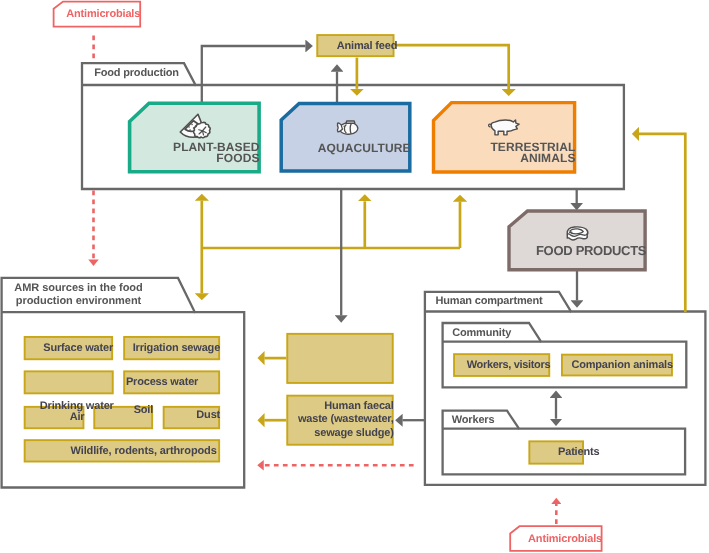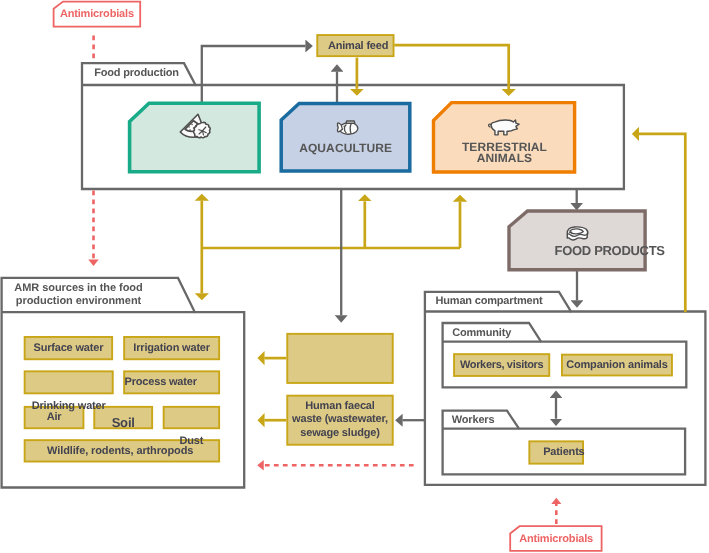--- a/index.html
+++ b/index.html
@@ -1,19 +1,19 @@
 <!DOCTYPE html>
 <html><head>
 <meta charset="utf-8">
 <style>
   html,body{margin:0;padding:0;background:#fff;}
   body{width:709px;height:553px;font-family:"Liberation Sans",sans-serif;overflow:hidden;-webkit-font-smoothing:antialiased;text-rendering:geometricPrecision;}
   #stage{position:relative;width:709px;height:553px;background:#fff;}
   svg.layer{position:absolute;left:0;top:0;width:709px;height:553px;overflow:visible;}
-  .txt{position:absolute;color:#555;font-weight:bold;line-height:1.12;text-align:center;letter-spacing:-0.18px;-webkit-font-smoothing:antialiased;}
+  .txt{position:absolute;color:#555;font-weight:bold;line-height:1.12;text-align:right;letter-spacing:-0.18px;-webkit-font-smoothing:antialiased;}
   .tag{color:#434350;}
 </style>
 </head>
 <body>
 
 <div id="stage">
 
 <svg class="layer" viewBox="0 0 709 553">
 
   <path d="M82,63.2 L184,63.2 L195.5,85 L623.9,85 L623.9,189 L82,189 Z" fill="#fff" stroke="#686868" stroke-width="2.3" stroke-linejoin="miter"></path>
@@ -120,41 +120,45 @@
   <rect x="529.35" y="441.35" width="53.70" height="22.30" fill="#ddca85" stroke="#c9a617" stroke-width="1.9"></rect>
 </svg>
 
 <div class="txt" style="left:53.6px;top:8.4px;width:86.6px;font-size:11px;color:#ee6464;letter-spacing:-0.18px;">Antimicrobials</div>
 <div class="txt" style="left:510.2px;top:532.9px;width:91.8px;font-size:11px;color:#ee6464;letter-spacing:-0.18px;">Antimicrobials</div>
 
 <div class="txt" style="left:94.2px;top:67.2px;font-size:11px;text-align:left;">Food production</div>
 
 <div class="txt tag" style="left:319px;top:39.5px;width:78.2px;font-size:11px;">Animal feed</div>
 
+<div class="txt" style="left:131.5px;top:142.4px;width:128px;font-size:12px;letter-spacing:0.1px;line-height:10.7px;">
+  <span>PLANT-BASED</span><br>
+  <span>FOODS</span>
+</div>
 <div class="txt" style="left:280.6px;top:143px;width:130px;font-size:12px;letter-spacing:0.1px;line-height:10.7px;">
   <span>AQUACULTURE</span>
 </div>
 <div class="txt" style="left:433.5px;top:142.4px;width:142px;font-size:12px;letter-spacing:0.1px;line-height:10.7px;">
   <span>TERRESTRIAL</span><br>
   <span>ANIMALS</span>
 </div>
-<div class="txt" style="left:509px;top:244px;width:137.2px;font-size:13px;letter-spacing:-0.3px;padding-left:32px;">FOOD PRODUCTS</div>
+<div class="txt" style="left:509px;top:244px;width:137.2px;font-size:13px;letter-spacing:-0.3px;">FOOD PRODUCTS</div>
 
 <div class="txt" style="left:14.3px;top:281.5px;font-size:11px;text-align:center;line-height:13.8px;letter-spacing:-0.05px;">
   <span>AMR sources in the food</span><br>
   <span>production environment</span>
 </div>
 
 <div class="txt tag" style="left:23.70px;top:342.00px;width:89.40px;font-size:11px;">Surface water</div>
-<div class="txt tag" style="left:123.20px;top:342.00px;width:96.90px;font-size:11px;">Irrigation water</div>
+<div class="txt tag" style="left:123.20px;top:342.00px;width:96.90px;font-size:11px;">Irrigation sewage</div>
 <div class="txt tag" style="left:23.70px;top:376.25px;width:90.00px;font-size:11px;margin-top:24px;">Drinking water</div>
 <div class="txt tag" style="left:123.20px;top:376.25px;width:75px;font-size:11px;">Process water</div>
 <div class="txt tag" style="left:23.70px;top:411.45px;width:60.70px;font-size:11px;">Air</div>
-<div class="txt tag" style="left:93.30px;top:416px;width:59.80px;font-size:13px;">Soil</div>
-<div class="txt tag" style="left:162.70px;top:435px;width:57.40px;font-size:11px;">Dust</div>
+<div class="txt tag" style="left:93.30px;top:404px;width:59.80px;font-size:11px;">Soil</div>
+<div class="txt tag" style="left:162.70px;top:409px;width:57.40px;font-size:11px;">Dust</div>
 <div class="txt tag" style="left:23.70px;top:444.75px;width:193px;font-size:11px;letter-spacing:-0.12px;">Wildlife, rodents, arthropods</div>
 
 <div class="txt tag" style="left:286.3px;top:400.4px;width:107.4px;font-size:11px;line-height:13.1px;letter-spacing:-0.18px;">
   <span>Human faecal</span><br>
   <span>waste (wastewater,</span><br>
   <span>sewage sludge)</span>
 </div>
 
 <div class="txt" style="left:435.5px;top:295.4px;font-size:11px;text-align:left;">Human compartment</div>
 <div class="txt" style="left:452.2px;top:326.5px;font-size:11px;text-align:left;">Community</div>

